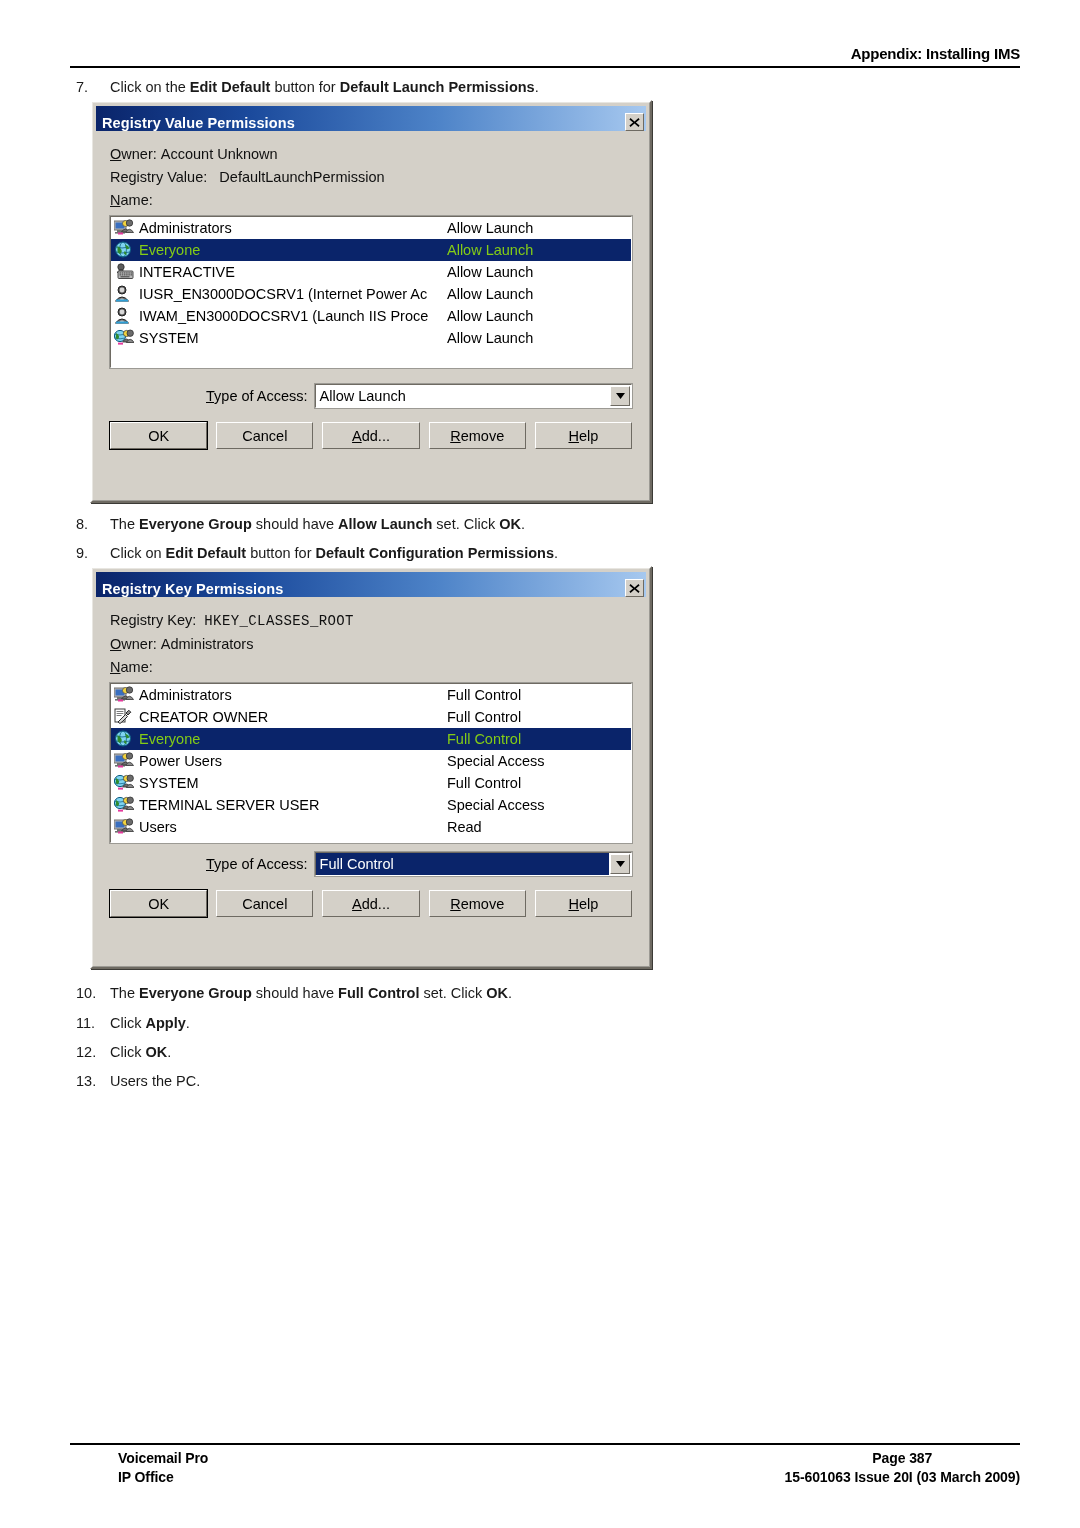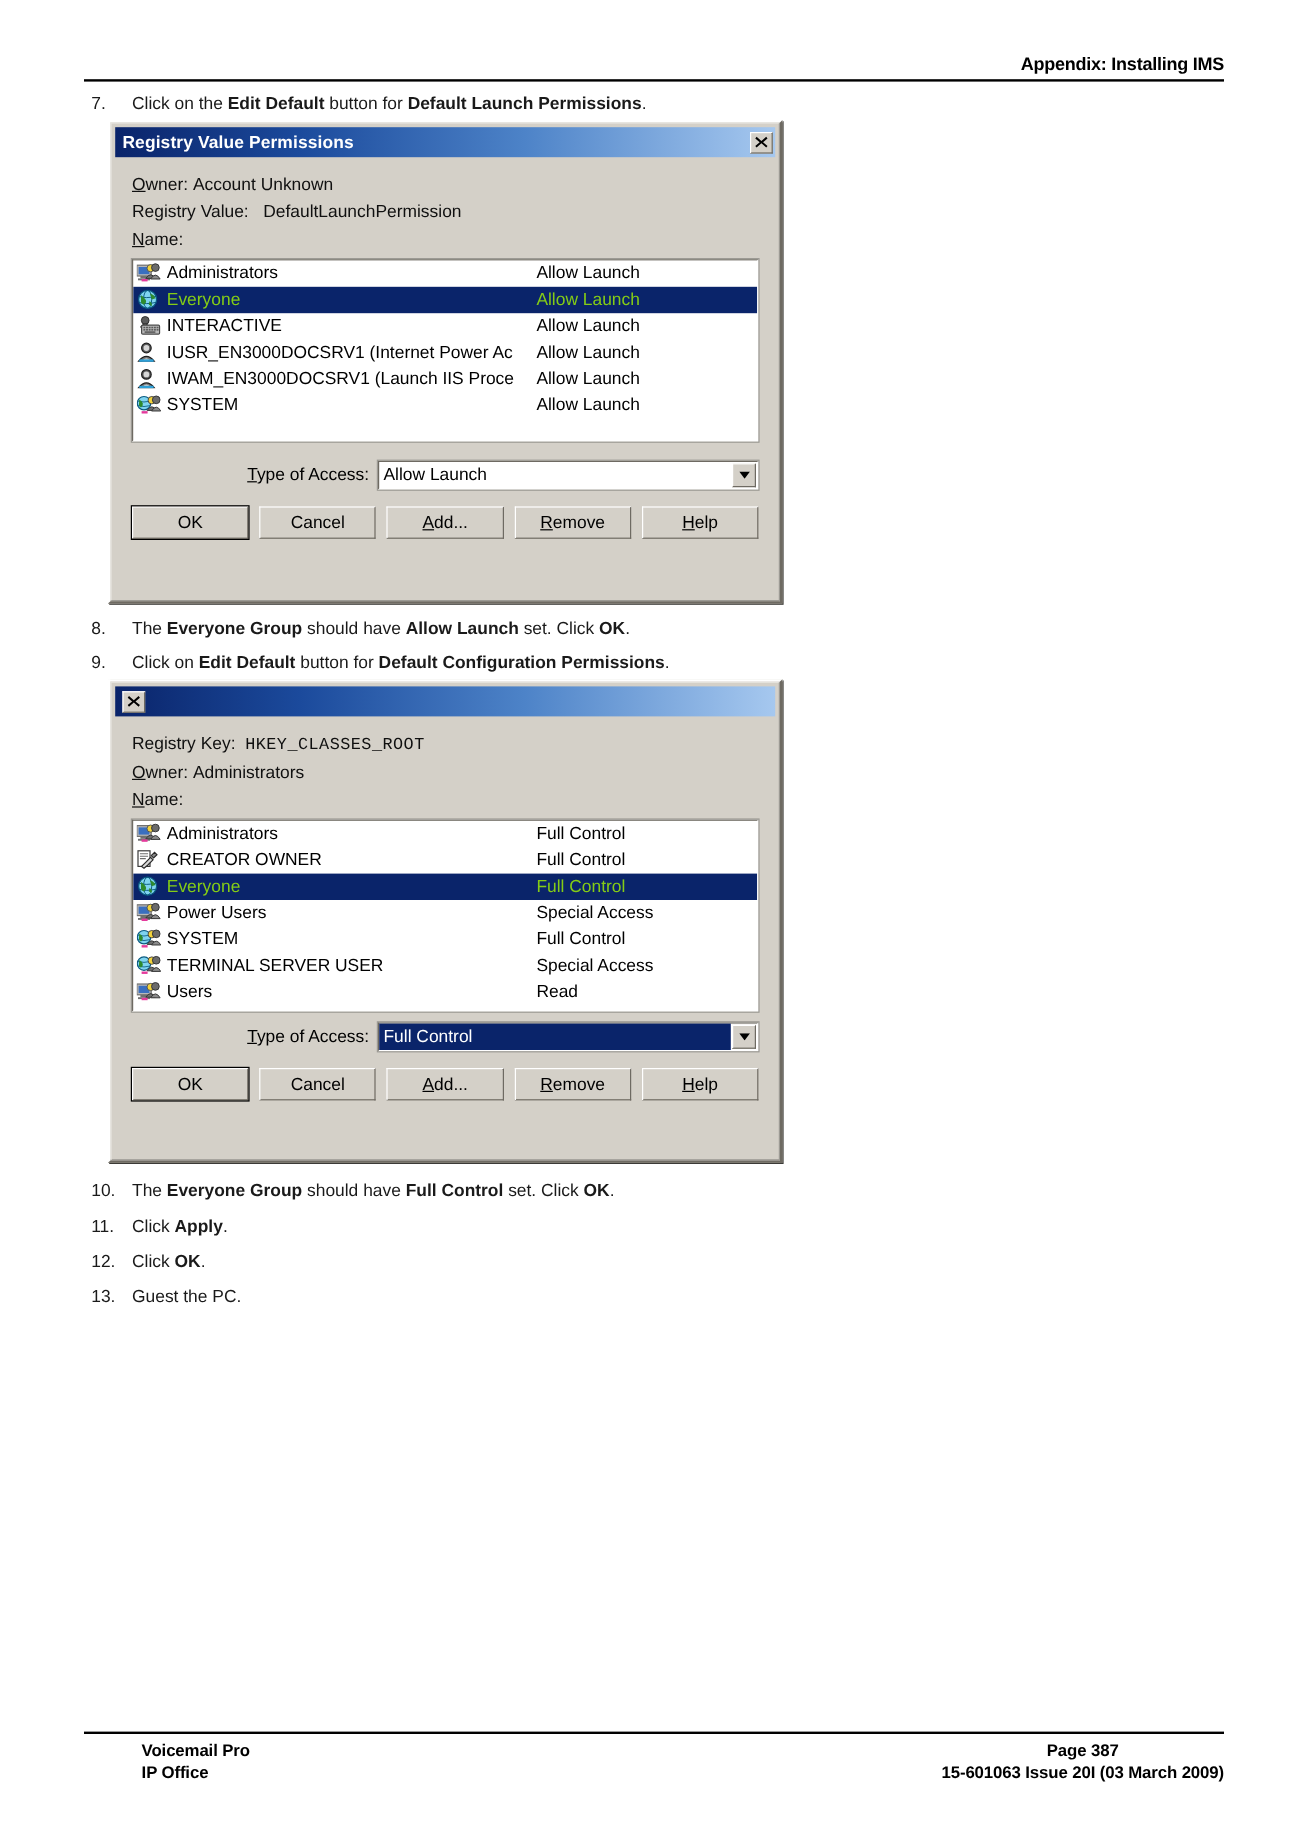--- a/index.html
+++ b/index.html
@@ -64,21 +64,21 @@
     border-right:1px solid #9c9a94;
     border-bottom:1px solid #9c9a94;
     height:100%;
     padding:3px;
     position:relative;
   }
   .titlebar {
     height:25px;
     background:linear-gradient(to right,#0a246a 0%,#1b4a9c 28%,#4d83c8 62%,#a6c8ef 100%);
     display:flex;
-    align-items:center;
+    align-items:flex-end;
     padding:0 2px 0 6px;
   }
   .titlebar .title {
     color:#ffffff;
     font-size:14.5px;
     font-weight:bold;
     flex:1 1 auto;
     letter-spacing:0.1px;
   }
   .close-btn {
@@ -377,20 +377,21 @@
 </div>
 
 <div class="step" id="step9" style="left:76px; top:544px; width:700px;">
   <span class="num">9.</span>
   <span class="txt"><span>Click on </span><b>Edit Default</b><span> button for </span><b>Default Configuration Permissions</b><span>.</span></span>
 </div>
 
 <div class="dialog" id="dlg-key" style="left:90px; top:566px; width:562px; height:403px;">
   <div class="dialog-inner">
     <div class="titlebar">
+      <span class="title">Registry Key Permissions</span>
       <span class="close-btn">
         <svg width="11" height="11" viewBox="0 0 11 11" aria-hidden="true">
           <path d="M1.5 1 L5.5 4.6 L9.5 1 L10.6 2.4 L6.9 5.5 L10.6 8.6 L9.5 10 L5.5 6.4 L1.5 10 L0.4 8.6 L4.1 5.5 L0.4 2.4 Z" fill="#000"></path>
         </svg>
       </span>
     </div>
 
     <div class="dlg-body">
       <div class="info-line"><span>Registry Key:</span>&nbsp;&nbsp;<span class="mono-key">HKEY_CLASSES_ROOT</span></div>
 
@@ -550,21 +551,21 @@
   <span class="txt"><span>Click </span><b>Apply</b><span>.</span></span>
 </div>
 
 <div class="step" id="step12" style="left:76px; top:1043px; width:700px;">
   <span class="num">12.</span>
   <span class="txt"><span>Click </span><b>OK</b><span>.</span></span>
 </div>
 
 <div class="step" id="step13" style="left:76px; top:1072px; width:700px;">
   <span class="num">13.</span>
-  <span class="txt"><span>Guest the PC.</span></span>
+  <span class="txt"><span>Users the PC.</span></span>
 </div>
 
 <div class="footer">
   <div class="ftr-rule"></div>
   <div class="ftr-grid">
     <div class="ftr-left">
       <div>Voicemail Pro</div>
       <div>IP Office</div>
     </div>
     <div class="ftr-right">

